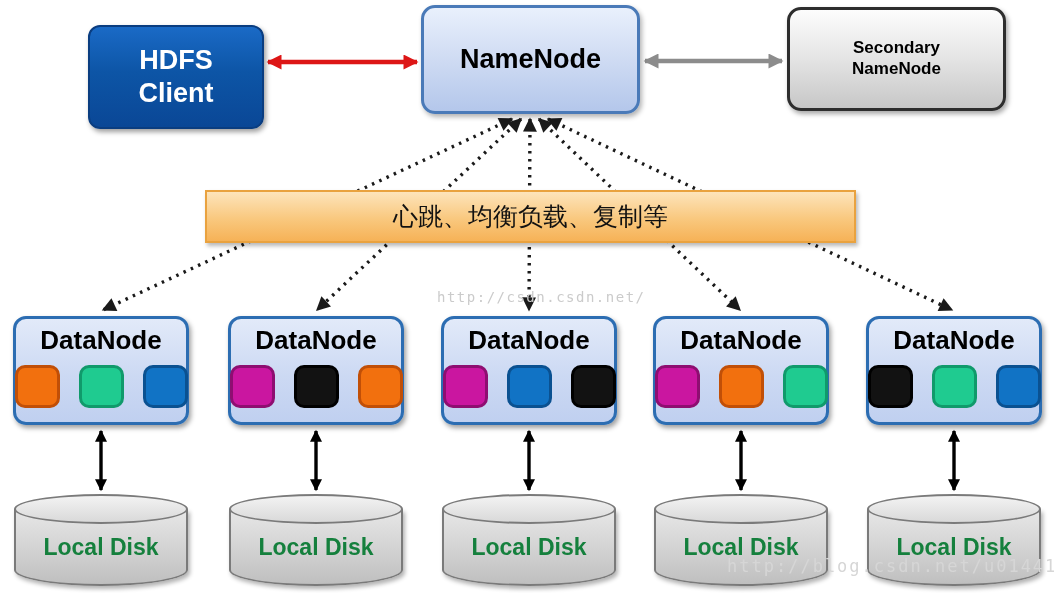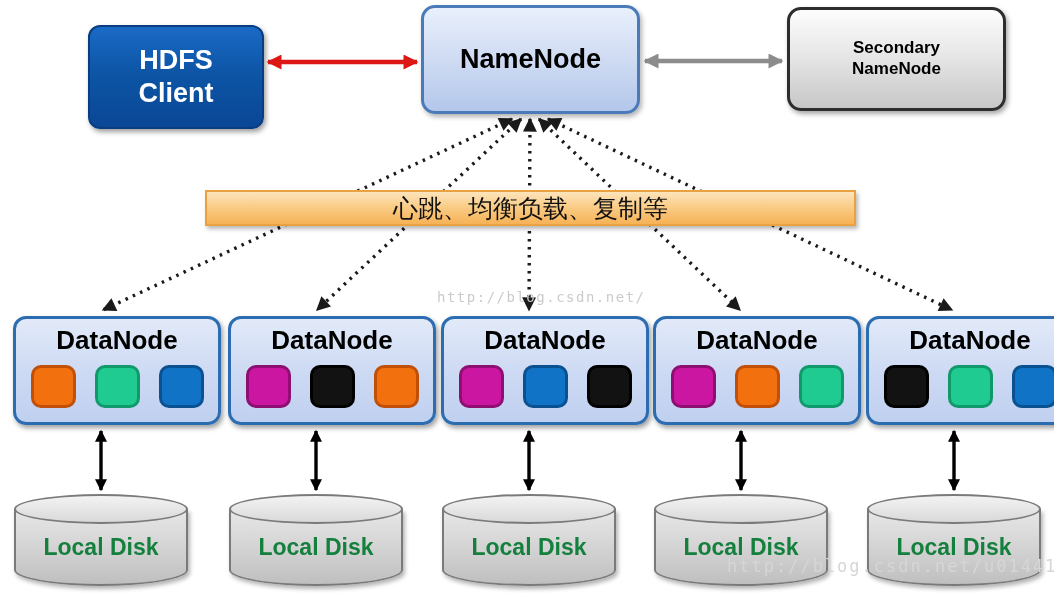--- a/index.html
+++ b/index.html
@@ -27,28 +27,28 @@
     border:3px solid #4a7ab8;font-size:27px;
     box-shadow:2px 3px 5px rgba(0,0,0,.3);
   }
   .secondary{
     left:787px;top:7px;width:219px;height:104px;border-radius:14px;
     background:linear-gradient(180deg,#fdfdfd 0%,#e4e4e4 50%,#c7c7c7 100%);
     border:3px solid #2d2d2d;font-size:17px;line-height:1.22;
     box-shadow:2px 3px 5px rgba(0,0,0,.35);
   }
   .banner{
-    position:absolute;z-index:3;left:205px;top:190px;width:651px;height:36px;
+    position:absolute;z-index:3;left:205px;top:190px;width:651px;height:53px;
     background:linear-gradient(180deg,#fde4bb 0%,#f9c87e 55%,#f6b257 100%);
     border:2px solid #e9a23f;display:flex;align-items:center;justify-content:center;
     font-size:25px;font-weight:500;color:#111;
     box-shadow:2px 3px 4px rgba(0,0,0,.28);
   }
   .datanode{
-    position:absolute;z-index:2;top:316px;width:208px;height:109px;border-radius:13px;
+    position:absolute;z-index:2;top:316px;width:176px;height:109px;border-radius:13px;
     background:linear-gradient(180deg,#e2eaf9 0%,#ccd9f3 55%,#c0d0f0 100%);
     border:3px solid #2c6db2;display:flex;flex-direction:column;align-items:center;
     padding-top:7px;box-shadow:2px 3px 5px rgba(0,0,0,.38);
   }
   .dn-title{font-size:26px;font-weight:bold;color:#000;line-height:1.1;}
   .dn-blocks{display:flex;gap:19px;margin-top:10px;}
   .block{width:45px;height:43px;border-radius:10px;border:3px solid #000;display:block;}
 
   .disk{position:absolute;z-index:2;top:494px;width:174px;height:92px;}
   .disk-top{
@@ -186,16 +186,16 @@
     <div class="disk-top"></div>
     <div class="disk-body"></div>
     <div class="disk-label">Local Disk</div>
   </div>
   <div class="disk" style="left:867px">
     <div class="disk-top"></div>
     <div class="disk-body"></div>
     <div class="disk-label">Local Disk</div>
   </div>
 
-  <div class="watermark wm-center">http://blog.csdn.net/</div>
+  <div class="watermark wm-center">http://csdn.csdn.net/</div>
   <div class="watermark wm-bottom">http://blog.csdn.net/u01441901</div>
 
 </div>
 
 </body></html>

